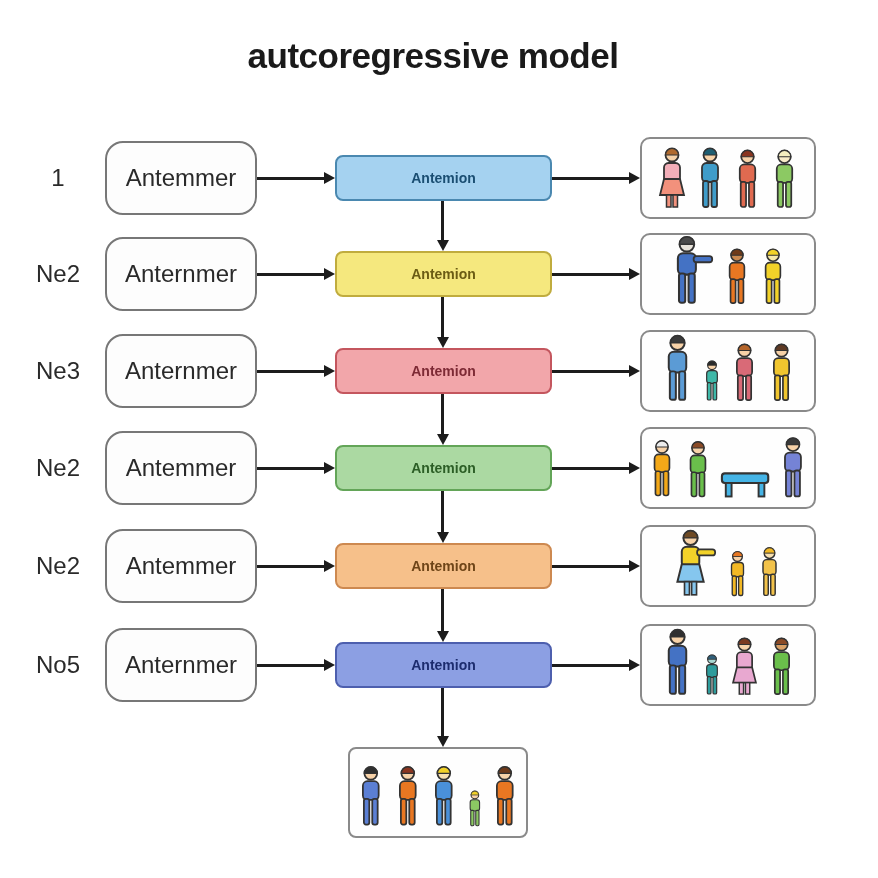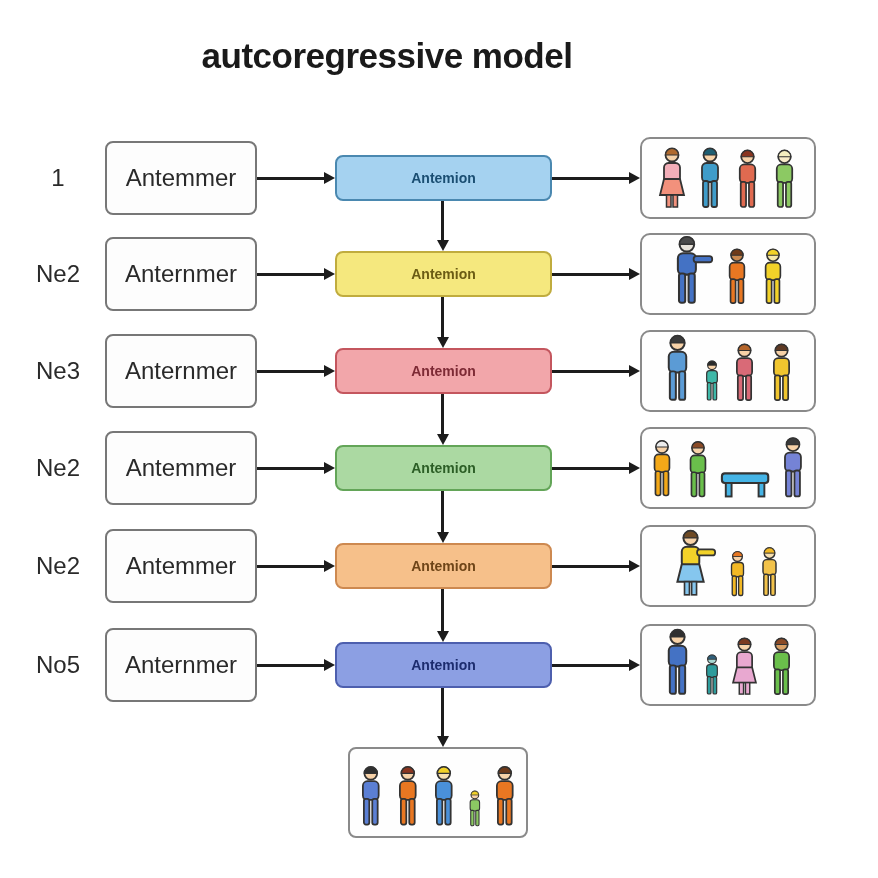--- a/index.html
+++ b/index.html
@@ -2,30 +2,30 @@
 <html><head>
 <meta charset="utf-8">
 <style>
   html,body{margin:0;padding:0;}
   body{
     width:878px;height:878px;position:relative;background:#ffffff;
     font-family:"Liberation Sans", sans-serif;overflow:hidden;
   }
   .title{
     position:absolute;top:36px;left:0;width:774px;text-align:center;
-    font-size:35px;font-weight:800;letter-spacing:-0.5px;color:#1a1a1a;
+    font-size:35px;font-weight:800;letter-spacing:-0.5px;color:#1a1a1a;padding-left:46px;
   }
   .row{position:absolute;left:0;width:878px;height:0;}
   .step-label{
     position:absolute;left:22px;top:-16px;width:72px;height:32px;line-height:32px;
     text-align:center;font-size:24px;color:#2a2a2a;
   }
   .input-box{
     position:absolute;left:105px;top:-37px;width:152px;height:74px;
-    background:#fdfdfd;border:2px solid #777;border-radius:8px;
+    background:#fdfdfd;border:2px solid #777;border-radius:18px;
     display:flex;align-items:center;justify-content:center;
     font-size:24px;color:#2a2a2a;box-sizing:border-box;
   }
   .mid-box{
     position:absolute;left:335px;top:-23px;width:217px;height:46px;
     border:2px solid;border-radius:8px;box-sizing:border-box;
     display:flex;align-items:center;justify-content:center;
     font-size:14px;font-weight:600;
   }
   .figure-panel{

